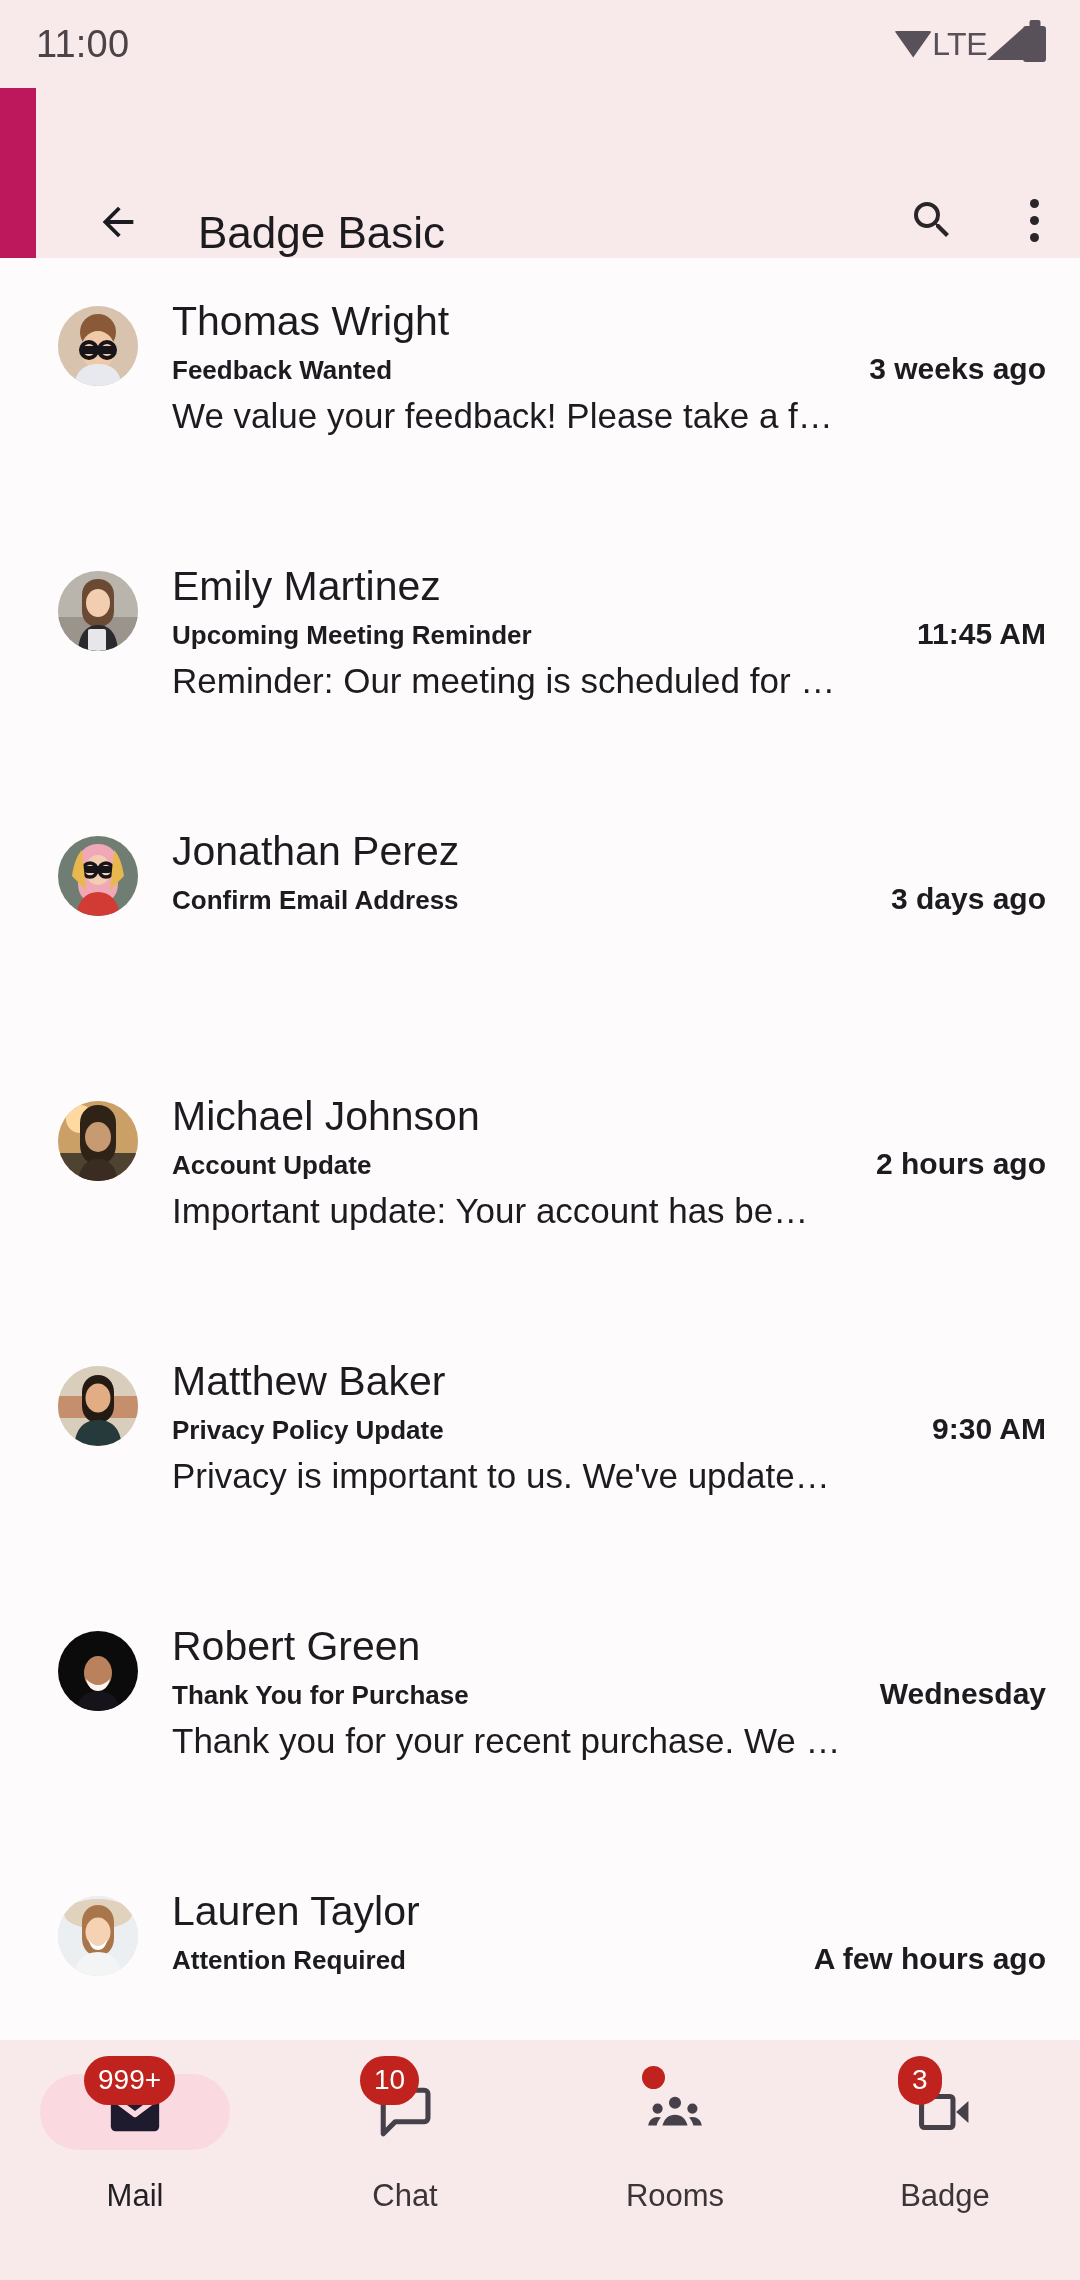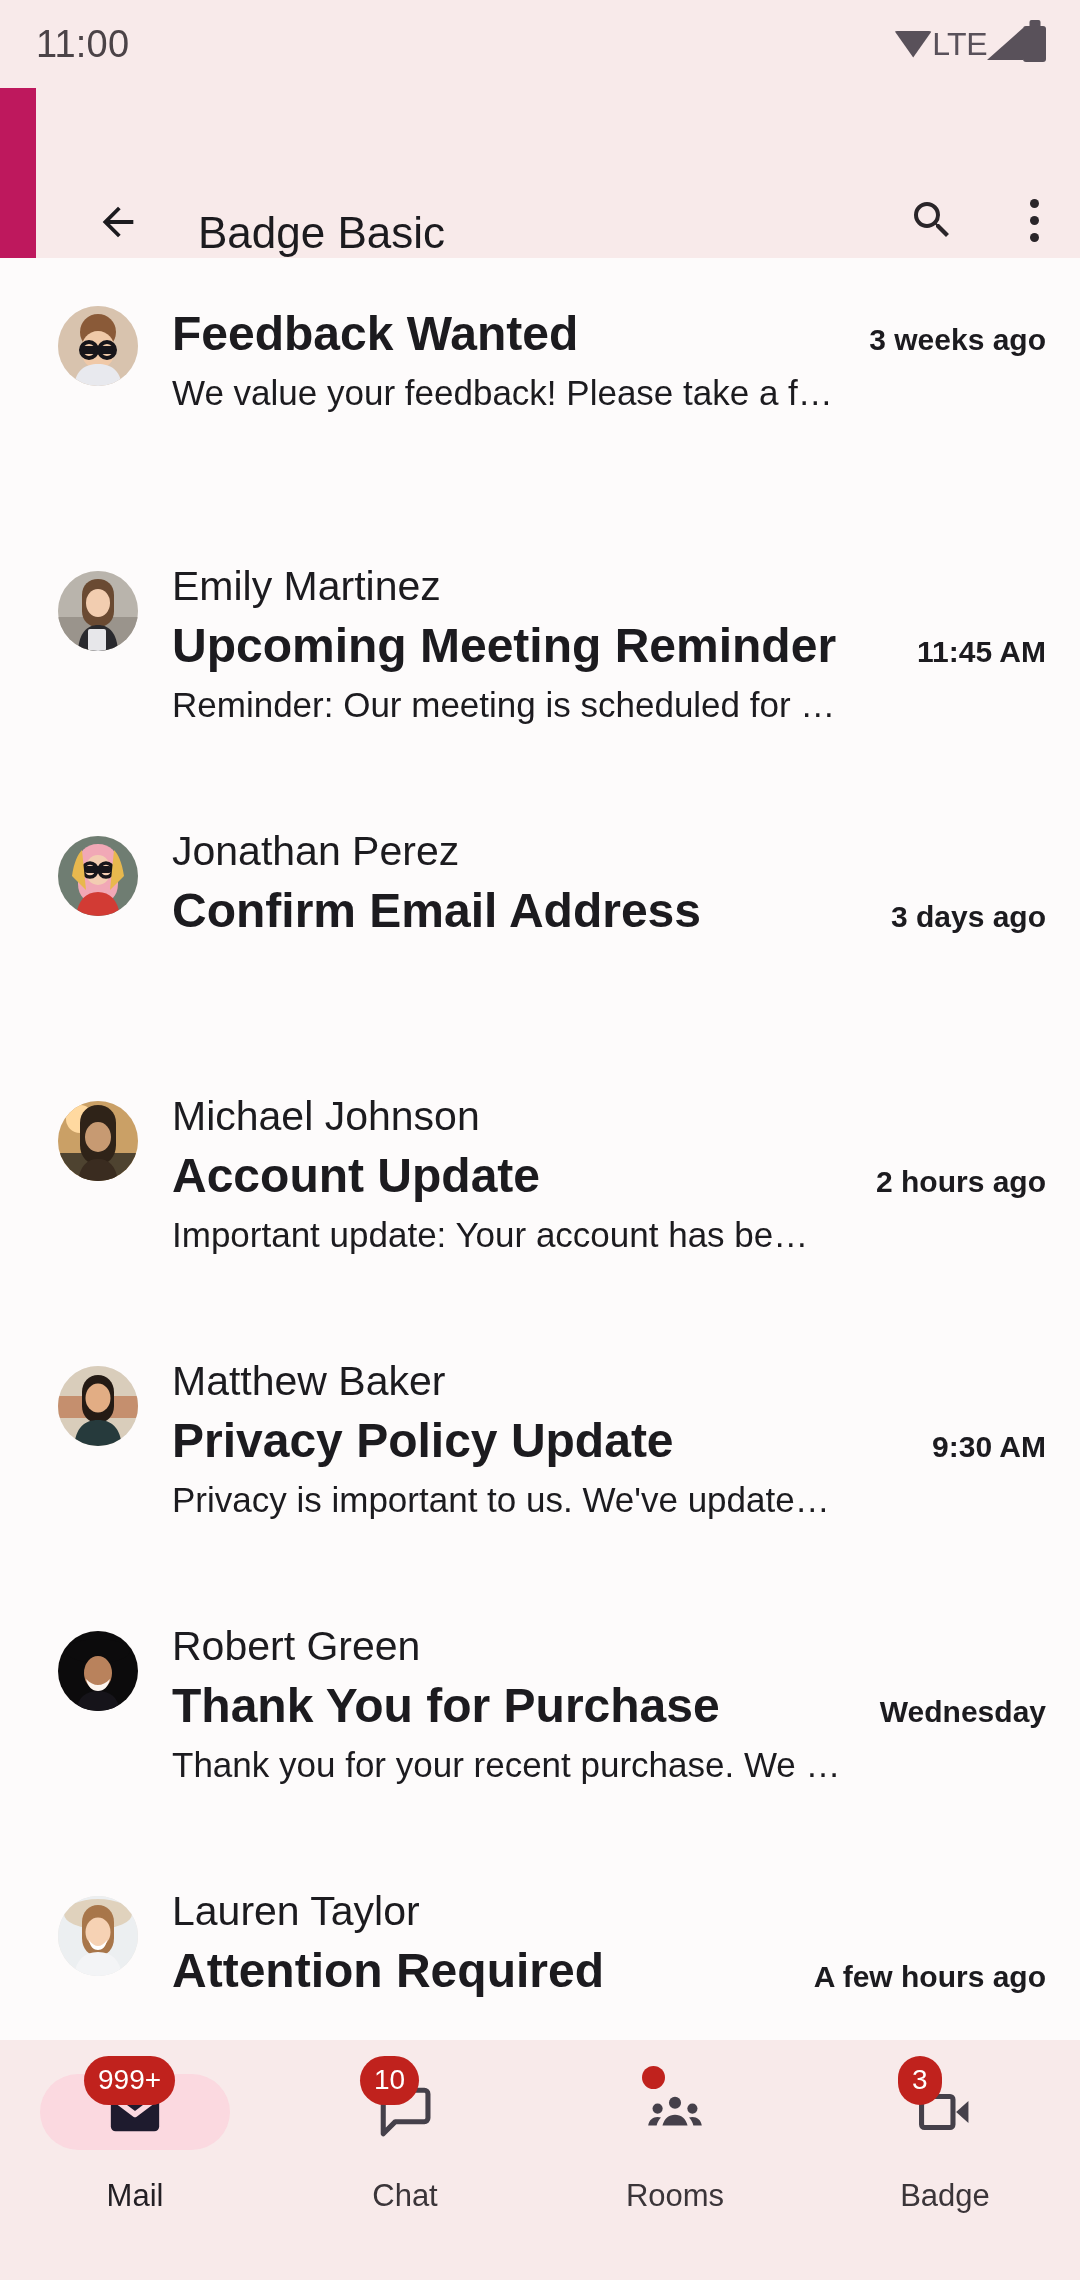--- a/index.html
+++ b/index.html
@@ -73,21 +73,21 @@
   .row-body { flex:1 1 auto; margin-left:34px; min-width:0; }
   .row-name {
     font-size:41px; color:#1c1b1f; line-height:1.15;
     white-space:nowrap; overflow:hidden;
   }
   .row-mid {
     display:flex; align-items:baseline; justify-content:space-between;
     margin-top:7px; gap:18px;
   }
   .row-subject {
-    font-size:48px; color:#1c1b1f; font-weight:bold; line-height:1.2;
+    font-size:26px; color:#1c1b1f; font-weight:bold; line-height:1.2;
     white-space:nowrap; overflow:hidden;text-align:center;
   }
   .row-time { font-size:30px; color:#1c1b1f; font-weight:bold; white-space:nowrap; flex:0 0 auto; }
   .row-snippet {
     font-size:35px; color:#1c1b1f; margin-top:9px; line-height:1.2;
     white-space:nowrap; overflow:hidden; text-overflow:clip;
   }
 
   
   .bottomnav {
@@ -167,20 +167,21 @@
             <rect width="80" height="80" fill="#d8c3ae"></rect>
             <circle cx="40" cy="26" r="18" fill="#8a5a38"></circle>
             <ellipse cx="40" cy="44" rx="17" ry="19" fill="#f0c9a8"></ellipse>
             <rect x="22" y="40" width="36" height="8" rx="4" fill="#17151a"></rect>
             <circle cx="31" cy="44" r="8" fill="none" stroke="#17151a" stroke-width="4"></circle>
             <circle cx="49" cy="44" r="8" fill="none" stroke="#17151a" stroke-width="4"></circle>
             <path d="M16 80c2-16 11-22 24-22s22 6 24 22z" fill="#e8e9ee"></path>
           </svg>
       </div>
       <div class="row-body">
+        <div class="row-name">Thomas Wright</div>
         <div class="row-mid">
           <div class="row-subject">Feedback Wanted</div>
           <div class="row-time">3 weeks ago</div>
         </div>
         <div class="row-snippet">We value your feedback! Please take a f…</div>
       </div>
     </div>
 
     <div class="mail-row">
       <div class="avatar">

